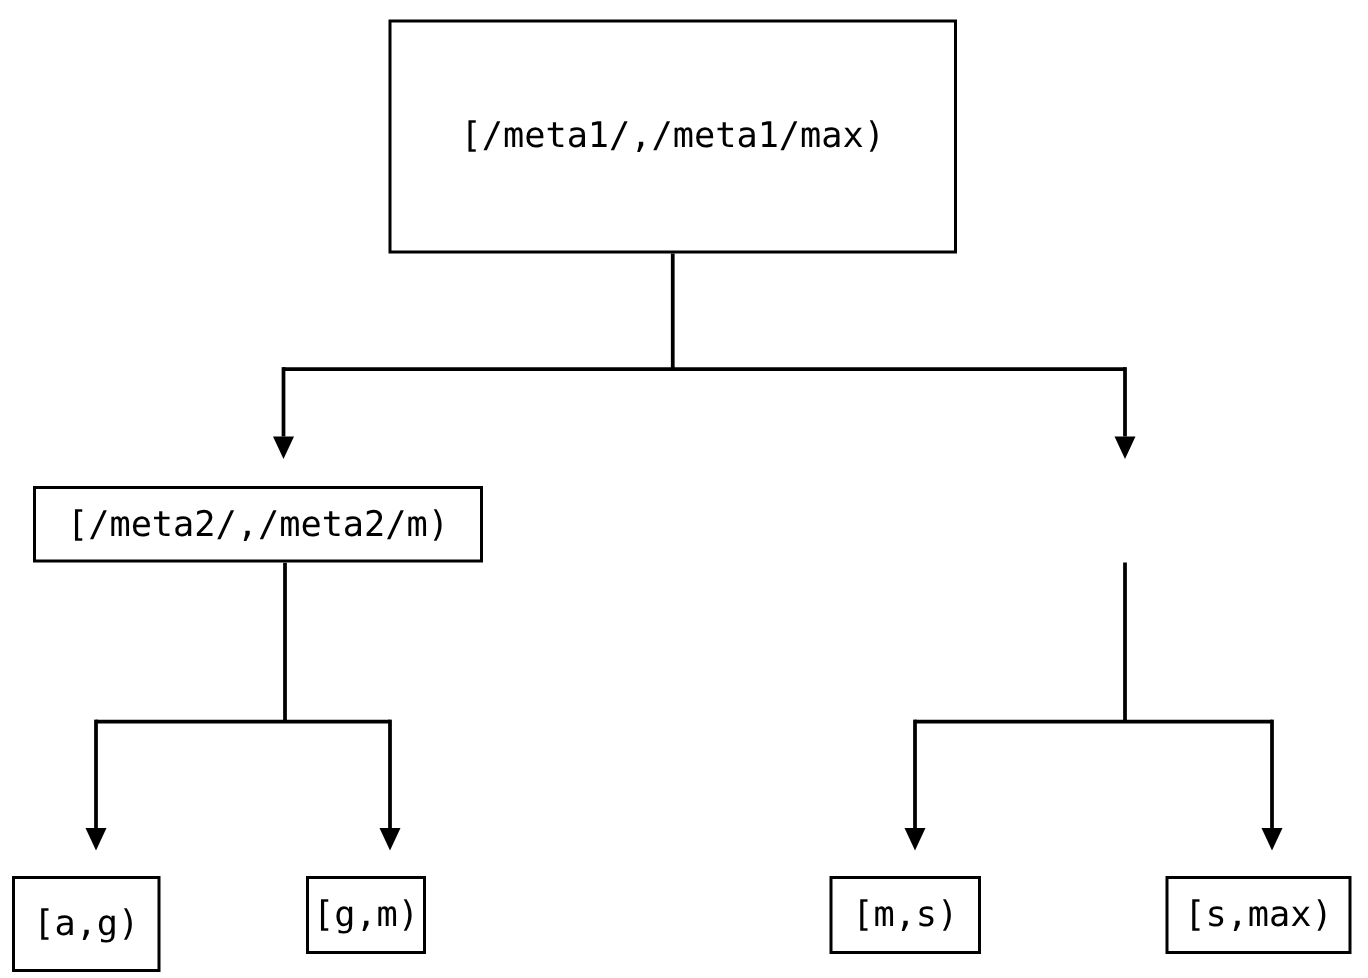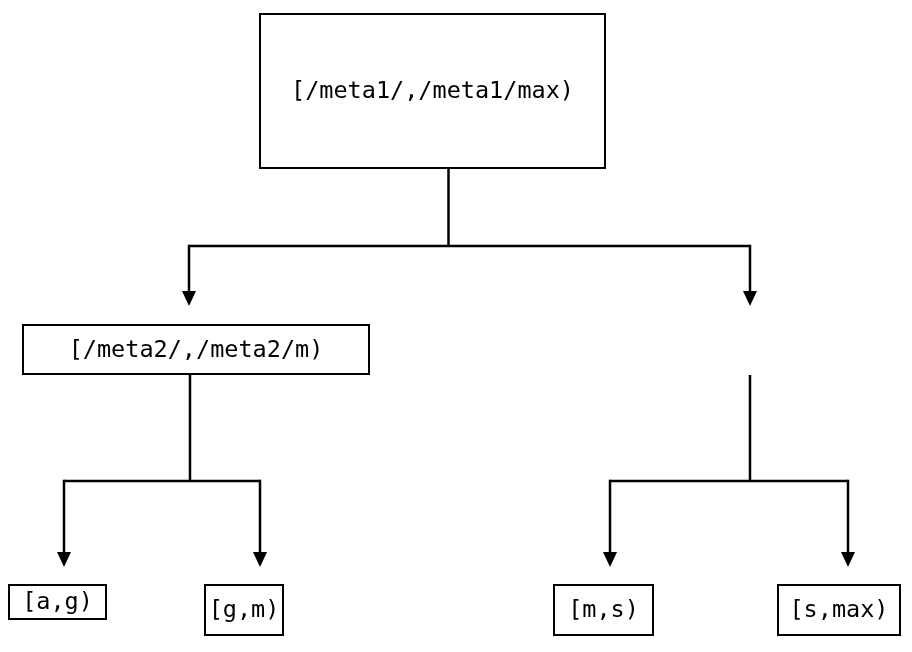--- a/index.html
+++ b/index.html
@@ -21,24 +21,24 @@
     background: #ffffff;
     display: flex;
     align-items: center;
     justify-content: center;
     font-family: "DejaVu Sans Mono", "Liberation Mono", monospace;
     font-size: 23.5px;
     color: #000000;
     white-space: nowrap;
     line-height: 1;
   }
-  #node-root        { left: 259px; top: 13px;  width: 347px; height: 156px; }
-  #node-meta2-left  { left: 22px;  top: 324px; width: 348px; height: 51px; }
+  #node-root        { left: 259px; top: 13px;  width: 379px; height: 156px; }
+  #node-meta2-left  { left: 22px;  top: 324px; width: 300px; height: 51px; }
   #node-meta2-right { left: 583px; top: 324px; width: 322px; height: 51px; }
-  #node-leaf-ag     { left: 8px;   top: 584px; width: 99px;  height: 36px; }
+  #node-leaf-ag     { left: 8px;   top: 584px; width: 99px;  height: 64px; }
   #node-leaf-gm     { left: 204px; top: 584px; width: 80px;  height: 52px; }
   #node-leaf-ms     { left: 553px; top: 584px; width: 101px; height: 52px; }
   #node-leaf-smax   { left: 777px; top: 584px; width: 124px; height: 52px; }
   #connector-layer {
     position: absolute;
     left: 0;
     top: 0;
     width: 912px;
     height: 652px;
   }

